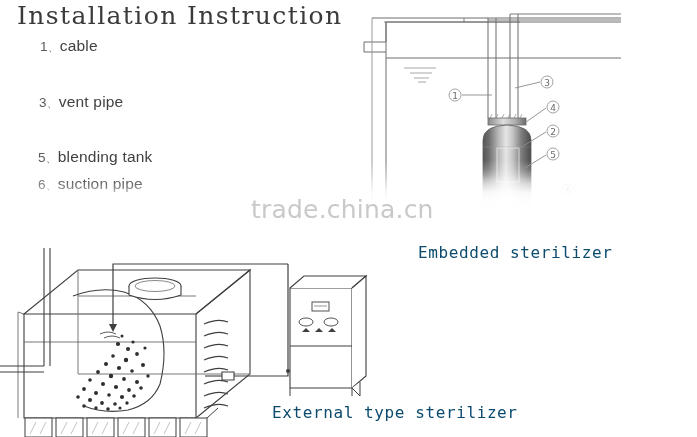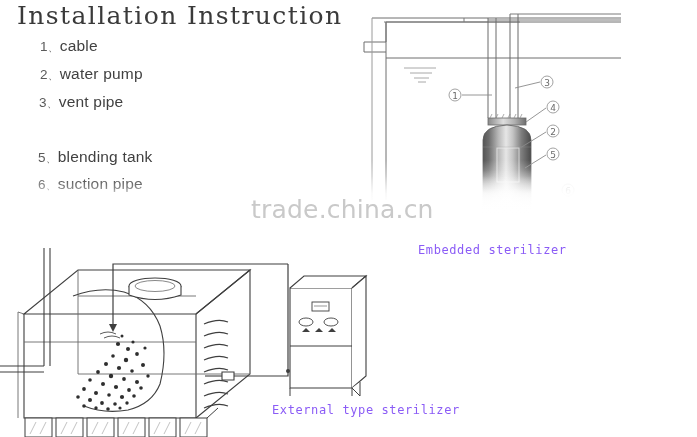--- a/index.html
+++ b/index.html
@@ -53,22 +53,22 @@
     color: #6a6a6a;
     font-size: 11px;
     letter-spacing: -1px;
     padding-right: 2px;
   }
 
   
   .caption {
     position: absolute;
     font-family: "DejaVu Sans Mono", "Liberation Mono", monospace;
-    font-size: 12px;
-    color: #8b5cf6;
+    font-size: 16px;
+    color: #0c4a6e;
     letter-spacing: 0.6px;
     white-space: nowrap;
     text-align: right;
   }
   #caption-embedded { left: 418px; top: 243px; }
   #caption-external { left: 272px; top: 403px; }
 
   
   #watermark {
     position: absolute;
@@ -135,23 +135,20 @@
 
 <div id="page">
 
   <div id="instr-block">
     <div id="instr-title">Installation Instruction</div>
 
     <div class="instr-item" style="left:40px; top:37px;">
       <span class="instr-num">1</span><span class="instr-sep">、</span><span>cable</span>
     </div>
 
-    <div class="instr-item" style="left:40px; top:65px;">
-      <span class="instr-num">2</span><span class="instr-sep">、</span><span>water pump</span>
-    </div>
 
     <div class="instr-item" style="left:39px; top:93px;">
       <span class="instr-num">3</span><span class="instr-sep">、</span><span>vent pipe</span>
     </div>
 
 
     <div class="instr-item" style="left:38px; top:148px;">
       <span class="instr-num">5</span><span class="instr-sep">、</span><span>blending tank</span>
     </div>
 

